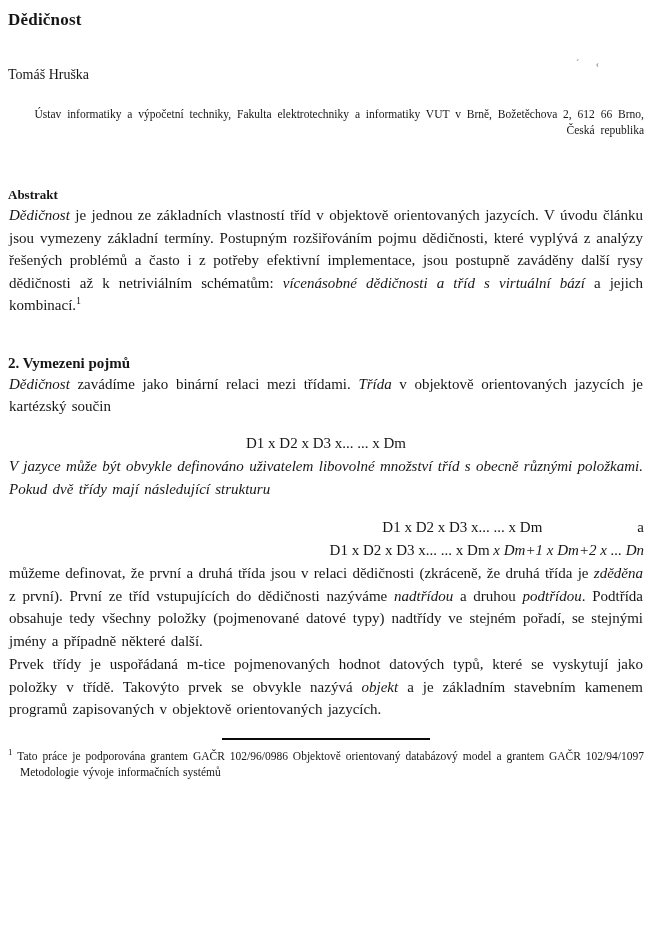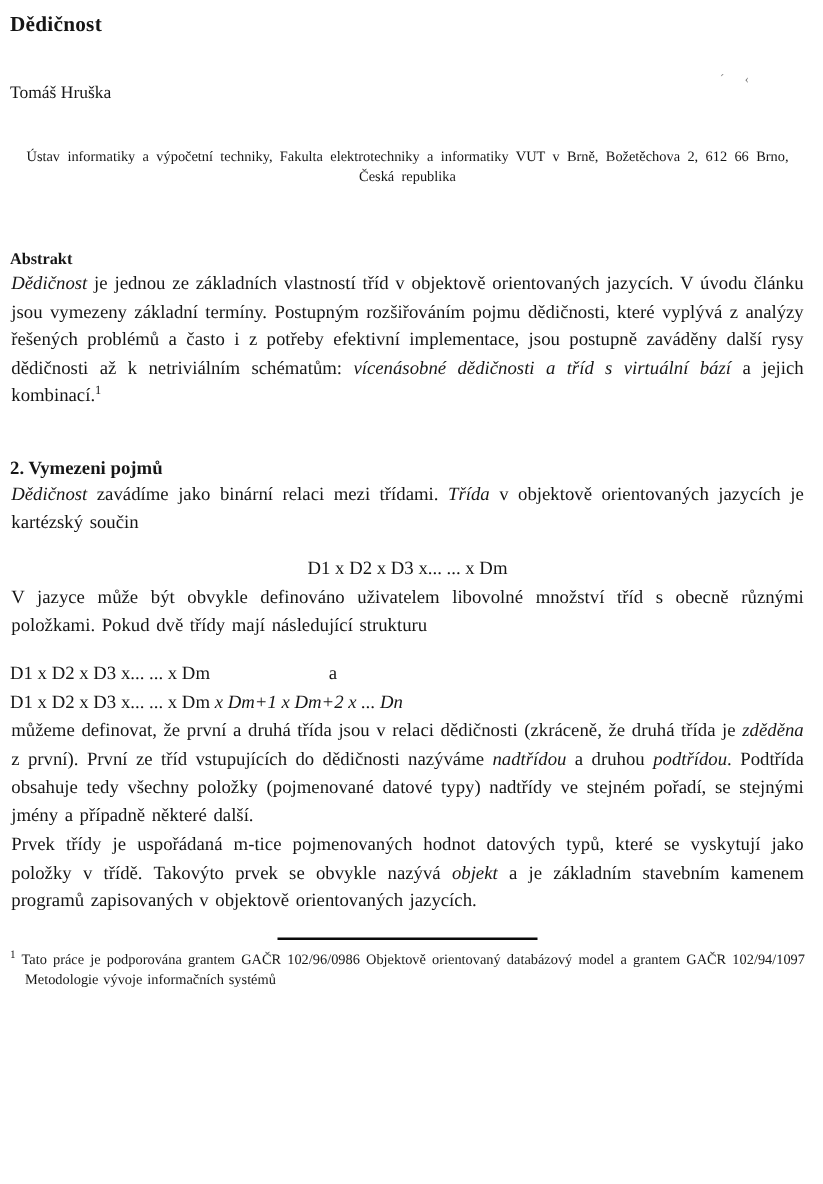--- a/index.html
+++ b/index.html
@@ -15,43 +15,43 @@
 
   .doc-title {
     font-size: 17px; font-weight: bold; margin: 0; letter-spacing: 0.2px;
   }
   .scan-artifact {
     position: absolute; left: 576px; top: 58px;
     font-size: 10px; color: #555; letter-spacing: 7px; opacity: 0.8;
   }
   .author { margin-top: 37px; font-size: 14px; }
   .affiliation {
-    margin-top: 36px; font-size: 11.5px; line-height: 15.5px;
-    word-spacing: 3px; text-align: center;
+    margin-top: 24px; font-size: 11.5px; line-height: 15.5px;
+    word-spacing: 3px; text-align: right;
   }
   .abstract-heading { margin-top: 49px; font-size: 13px; font-weight: bold; }
   .section-heading { margin-top: 38px; font-size: 15px; font-weight: bold; }
 
   p.body {
     margin: 1px; font-size: 15px; line-height: 22.5px;
     text-align: justify; word-spacing: 1.5px;
   }
   .abstract-p { margin-top: 2px; }
   .mt18 { margin-top: 18px; }
-  .mt22 { margin-top: 22px; }
+  .mt22 { margin-top: 22px; font-style: italic; }
   .mt13 { margin-top: 13px; }
   .mt20 { margin-top: 20px; }
 
   .i { font-style: italic; }
   sup.fnref { font-size: 10px; vertical-align: super; line-height: 0; }
 
   .formula {
     margin-top: 14px; font-size: 15px; line-height: 22.5px; text-align: center;
   }
-  .formula-block { margin-top: 16px; font-size: 15px; line-height: 22.5px; text-align: left; }
+  .formula-block { margin-top: 16px; font-size: 15px; line-height: 22.5px; text-align: right; }
   .and-gap { margin-left: 95px; }
 
   .footnote-rule {
     margin-top: 17px; width: 208px; border: 0; border-top: 2px solid #0a0a0a; height: 0;
   }
   .footnote {
     margin-top: 5px; font-size: 11.5px; line-height: 16.5px;
     text-align: justify; word-spacing: 1px;
     padding-left: 12px; text-indent: -12px; max-width: 634px;
   }

